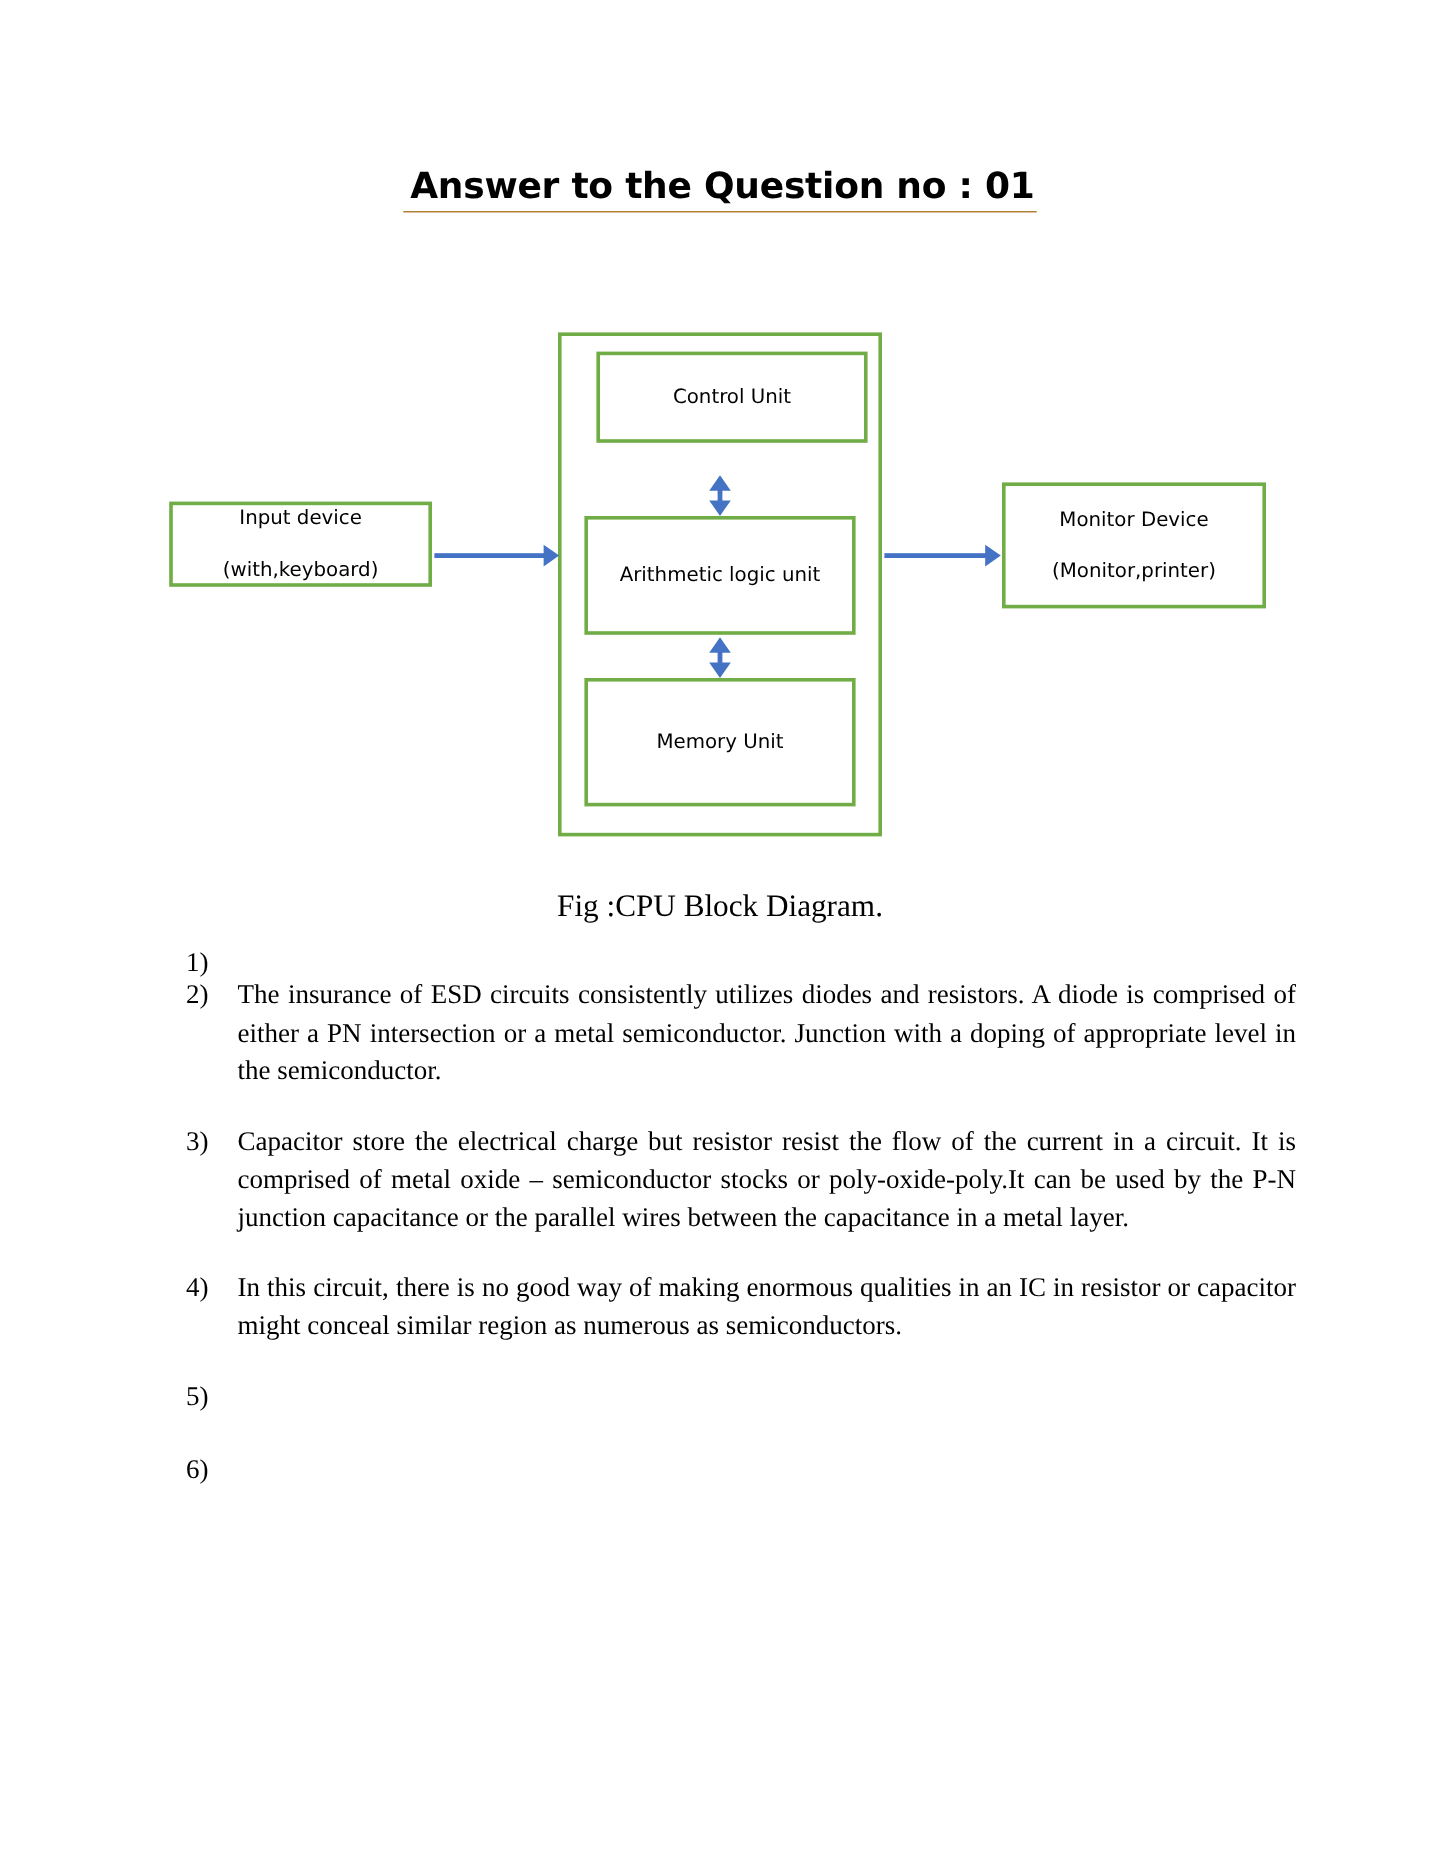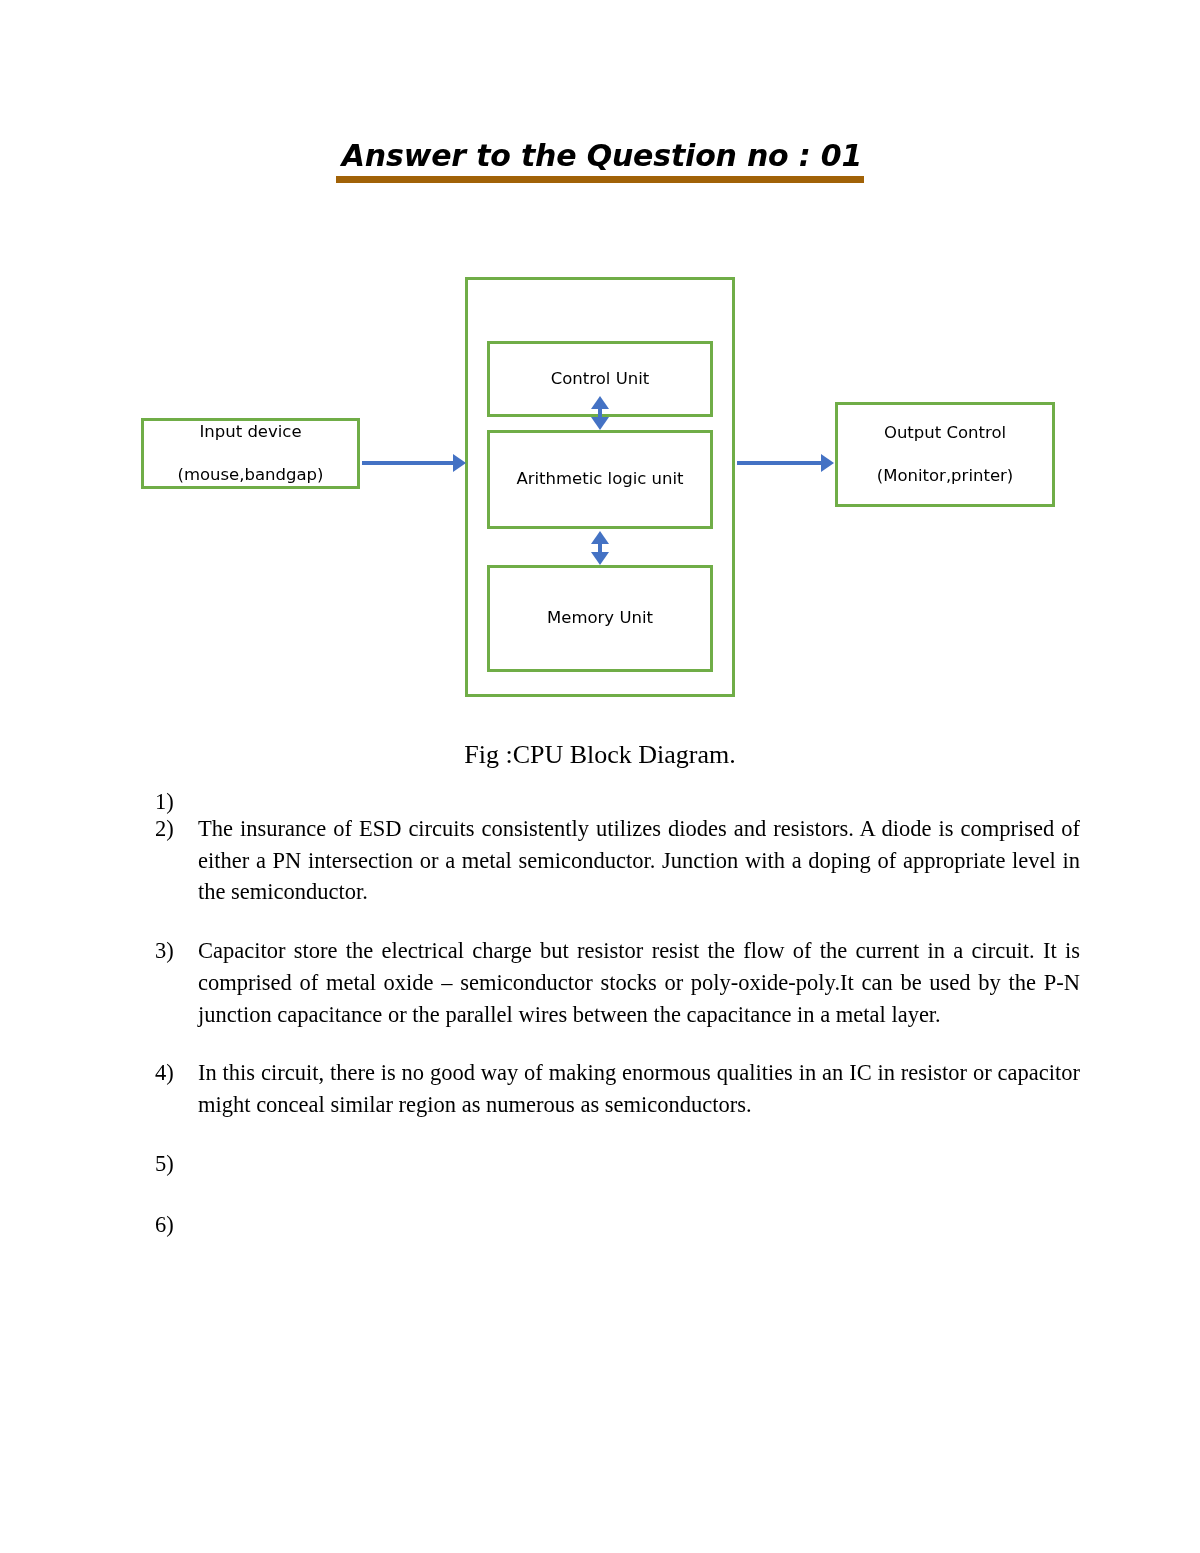--- a/index.html
+++ b/index.html
@@ -29,25 +29,24 @@
     right: 0;
     top: 138px;
     text-align: center;
     font-family: "DejaVu Sans", sans-serif;
     font-size: 30px;
     font-weight: bold;
     letter-spacing: -0.2px;
     color: #000;
   }
   .doc-title span.title-text {
-    border-bottom: 7px solid #a16207;
+    border-bottom: 1px solid #a16207;
     padding: 0 2px 3px 6px;
     display: inline-block;
     line-height: 1.12;
-    font-style: italic;
   }
 
   
   .diagram {
     position: absolute;
     left: 0;
     top: 0;
     width: 1200px;
     height: 780px;
     pointer-events: none;
@@ -76,25 +75,24 @@
     left: 465px;
     top: 277px;
     width: 270px;
     height: 420px;
     border-width: 3px;
     background: transparent;
   }
 
   
   #control-unit-box {
-    left: 487px;
+    left: 497px;
     top: 293px;
     width: 226px;
     height: 76px;
-    margin-top: 48px;
   }
   #alu-box {
     left: 487px;
     top: 430px;
     width: 226px;
     height: 99px;
   }
   #memory-unit-box {
     left: 487px;
     top: 565px;
@@ -230,39 +228,39 @@
 <div class="page">
 
   <div class="doc-title">
     <span class="title-text">Answer to the Question no : 01</span>
   </div>
 
   <div class="diagram">
 
     <div class="box" id="input-device-box">
       <span class="line">Input device</span>
-      <span class="line">(mouse,bandgap)</span>
+      <span class="line">(with,keyboard)</span>
     </div>
 
     <div class="box" id="cpu-container"></div>
 
     <div class="box" id="control-unit-box">
       <span class="line">Control Unit</span>
     </div>
 
     <div class="box" id="memory-unit-box">
       <span class="line">Memory Unit</span>
     </div>
 
     <div class="box" id="alu-box">
       <span class="line">Arithmetic logic unit</span>
     </div>
 
     <div class="box" id="output-device-box">
-      <span class="line">Output Control</span>
+      <span class="line">Monitor Device</span>
       <span class="line">(Monitor,printer)</span>
     </div>
 
     <div class="arrow-h" id="arrow-input-to-cpu"></div>
     <div class="arrow-h" id="arrow-cpu-to-output"></div>
     <div class="arrow-v2" id="arrow-cu-alu"></div>
     <div class="arrow-v2" id="arrow-alu-memory"></div>
   </div>
 
   <div class="figure-caption">Fig :CPU Block Diagram.</div>

